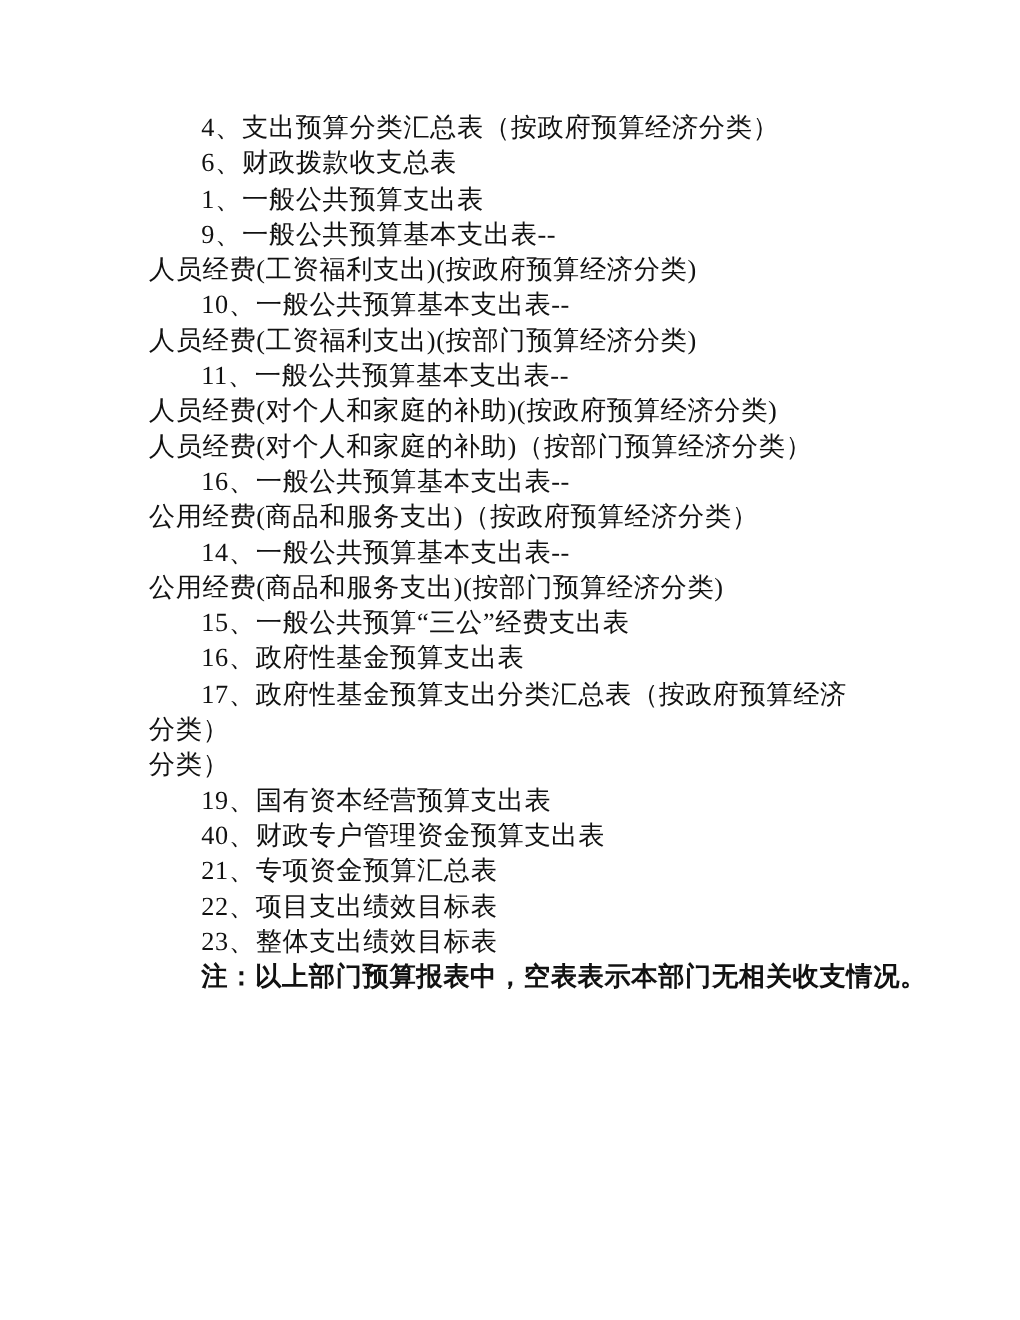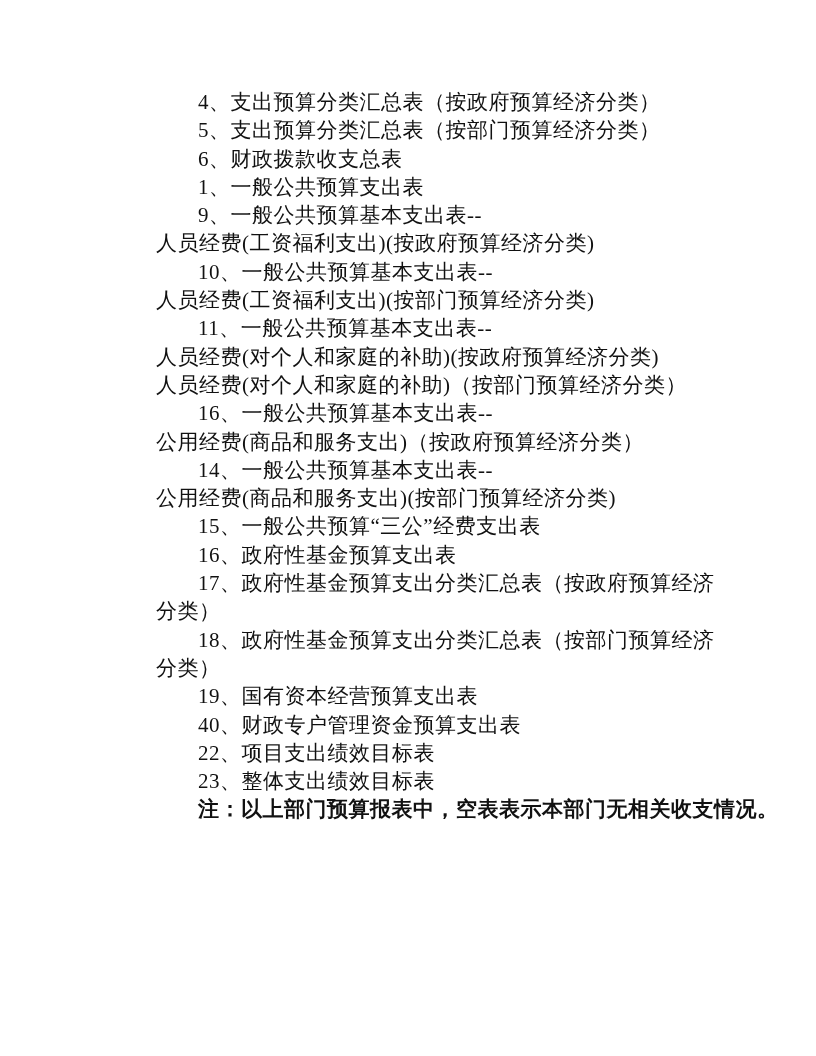--- a/index.html
+++ b/index.html
@@ -21,54 +21,52 @@
     top: 88px;
     left: 119px;
     right: 106px;
     color: #111111;
     font-size: 21px;
     line-height: 28.3px;
   }
   .line {
     white-space: pre;
     letter-spacing: 0.5px;
-    margin-left: 37px;
   }
   .line.indent {
     padding-left: 42px;
   }
   .line.bold {
     font-weight: bold;
   }
 </style>
 </head>
 <body>
 
 <div class="page">
   <div class="doc-body">
       <div class="line indent">4、支出预算分类汇总表（按政府预算经济分类）</div>
-      <div class="line indent">5、支出预算分类汇总表（按部门预算经济分类）</div>
       <div class="line indent">6、财政拨款收支总表</div>
       <div class="line indent">1、一般公共预算支出表</div>
       <div class="line indent">9、一般公共预算基本支出表--</div>
       <div class="line">人员经费(工资福利支出)(按政府预算经济分类)</div>
       <div class="line indent">10、一般公共预算基本支出表--</div>
       <div class="line">人员经费(工资福利支出)(按部门预算经济分类)</div>
       <div class="line indent">11、一般公共预算基本支出表--</div>
       <div class="line">人员经费(对个人和家庭的补助)(按政府预算经济分类)</div>
       <div class="line">人员经费(对个人和家庭的补助)（按部门预算经济分类）</div>
       <div class="line indent">16、一般公共预算基本支出表--</div>
       <div class="line">公用经费(商品和服务支出)（按政府预算经济分类）</div>
       <div class="line indent">14、一般公共预算基本支出表--</div>
       <div class="line">公用经费(商品和服务支出)(按部门预算经济分类)</div>
       <div class="line indent">15、一般公共预算“三公”经费支出表</div>
       <div class="line indent">16、政府性基金预算支出表</div>
       <div class="line indent">17、政府性基金预算支出分类汇总表（按政府预算经济</div>
       <div class="line">分类）</div>
-      <div class="line indent">18、政府性基金预算支出分类汇总表（按部门预算经济</div>
       <div class="line">分类）</div>
       <div class="line indent">19、国有资本经营预算支出表</div>
       <div class="line indent">40、财政专户管理资金预算支出表</div>
+      <div class="line indent">21、专项资金预算汇总表</div>
       <div class="line indent">22、项目支出绩效目标表</div>
       <div class="line indent">23、整体支出绩效目标表</div>
       <div class="line indent bold">注：以上部门预算报表中，空表表示本部门无相关收支情况。</div>
     </div>
 </div>
 
 </body></html>

